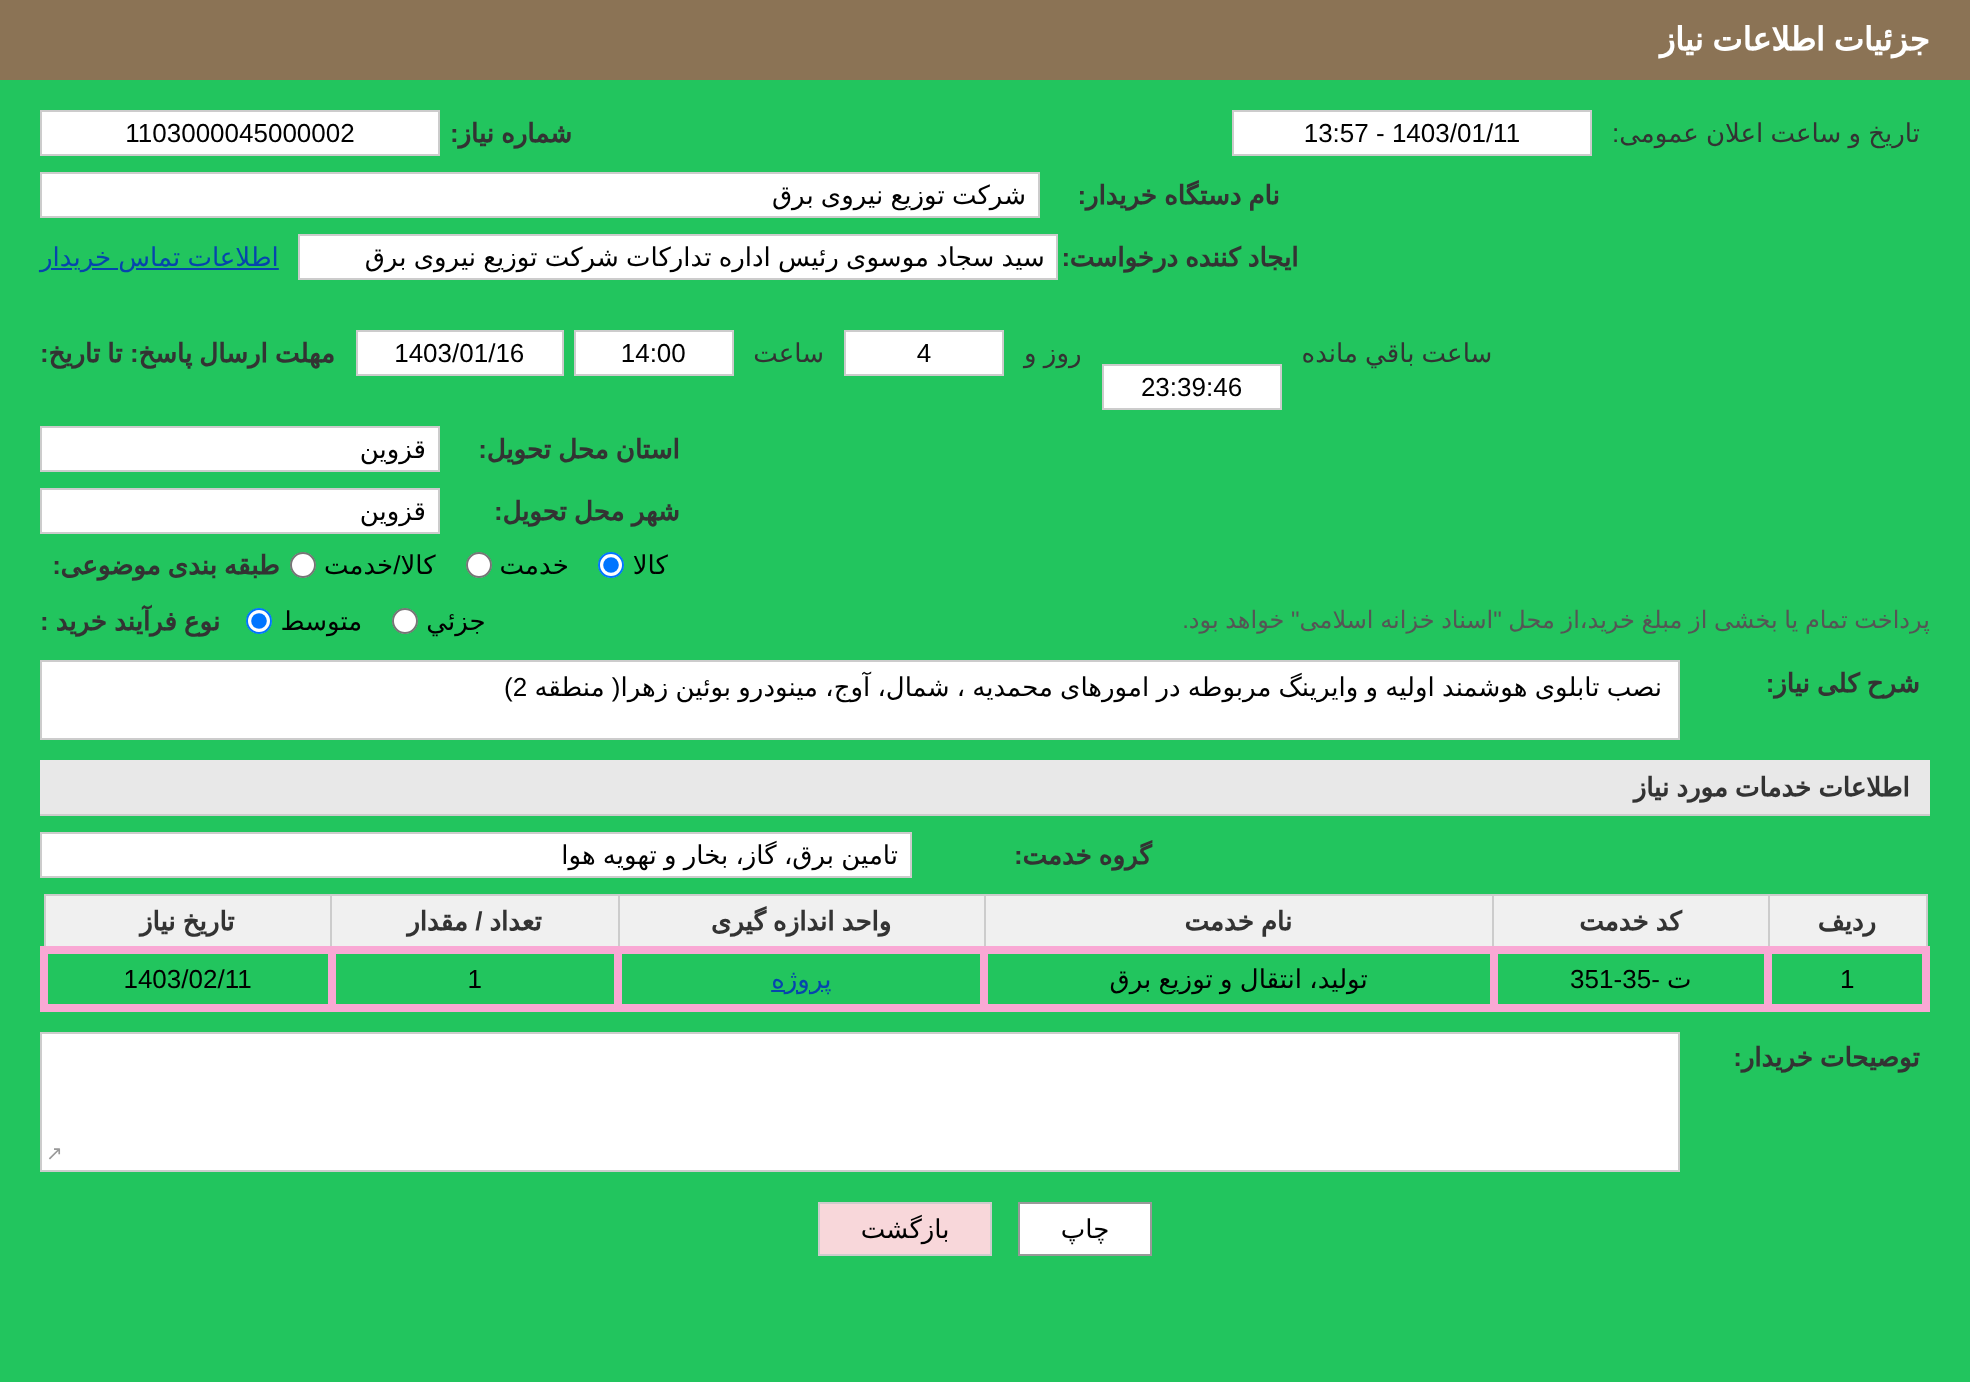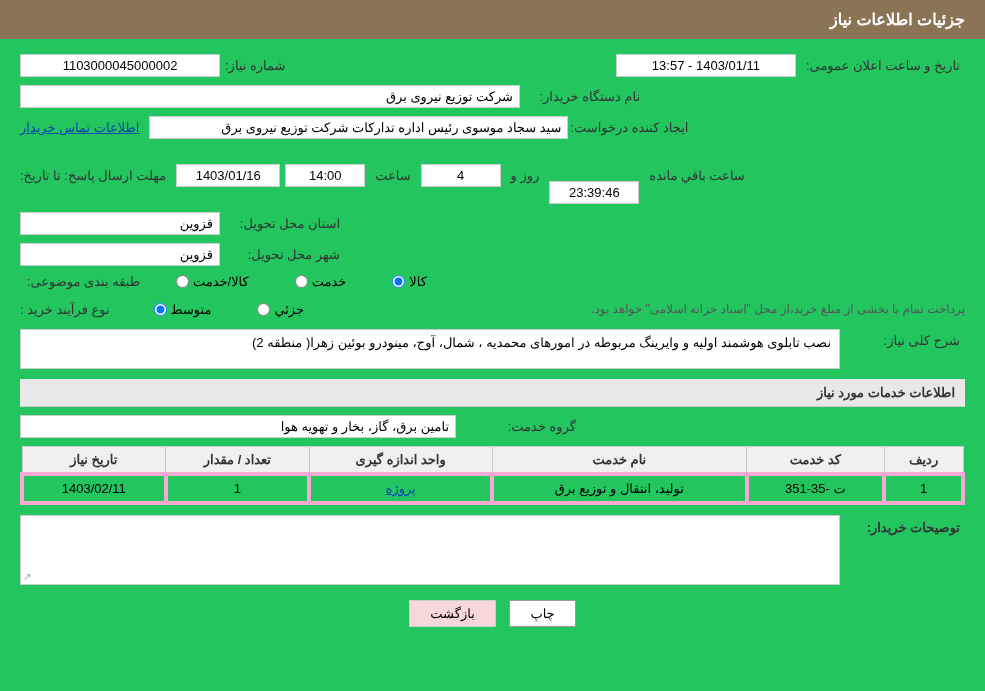--- a/index.html
+++ b/index.html
@@ -28,21 +28,21 @@
     }
     .row {
       display: flex;
       align-items: center;
       margin-bottom: 8px;
       justify-content: flex-end;
       flex-wrap: wrap;
     }
     .label {
       color: #333;
-      font-weight: normal;
+      font-weight: bold;
       margin-right: 5px;
       white-space: nowrap;
       min-width: 120px;
       text-align: right;
     }
     .field {
       border: 1px solid #ccc;
       padding: 3px 6px;
       background: #fff;
       min-height: 22px;
@@ -74,21 +74,20 @@
     .radio-group {
       display: flex;
       align-items: center;
       gap: 15px;
       flex-direction: row-reverse;
     }
     .radio-item {
       display: flex;
       align-items: center;
       gap: 4px;
-      margin-left: 31px;
     }
     .section-title {
       background: #e8e8e8;
       padding: 6px 10px;
       font-weight: bold;
       color: #333;
       margin-bottom: 8px;
       border-bottom: 1px solid #ccc;
       text-align: right;
     }
@@ -199,21 +198,21 @@
       </div>
     </div>
 
     <div class="row" style="margin-bottom:8px;">
       <span class="label">نام دستگاه خريدار:</span>
       <div class="field field-wide" style="width:500px;">شرکت توزيع نيروی برق</div>
     </div>
 
     <div class="row" style="margin-bottom:8px;">
       <span class="label">ايجاد کننده درخواست:</span>
-      <div class="field" style="width:419px;">سيد سجاد موسوی رئيس اداره تدارکات شرکت توزيع نيروی برق</div>
+      <div class="field" style="width:380px;">سيد سجاد موسوی رئيس اداره تدارکات شرکت توزيع نيروی برق</div>
       <span class="link-text" style="margin-right:10px;">اطلاعات تماس خريدار</span>
     </div>
 
     <div class="date-time-row">
       <span class="inline-label">ساعت باقي مانده</span>
       <div class="field field-small" style="width:90px;text-align:center;direction:ltr;">23:39:46</div>
       <span class="inline-label">روز و</span>
       <div class="field field-xsmall" style="width:40px;text-align:center;">4</div>
       <span class="inline-label">ساعت</span>
       <div class="field field-xsmall" style="width:70px;text-align:center;">14:00</div>

